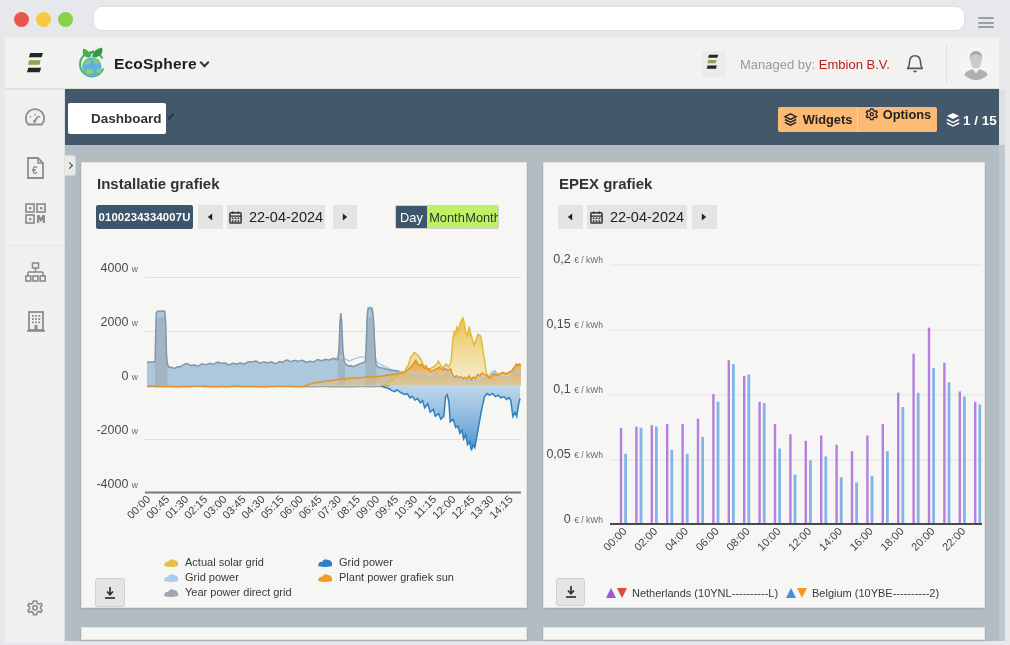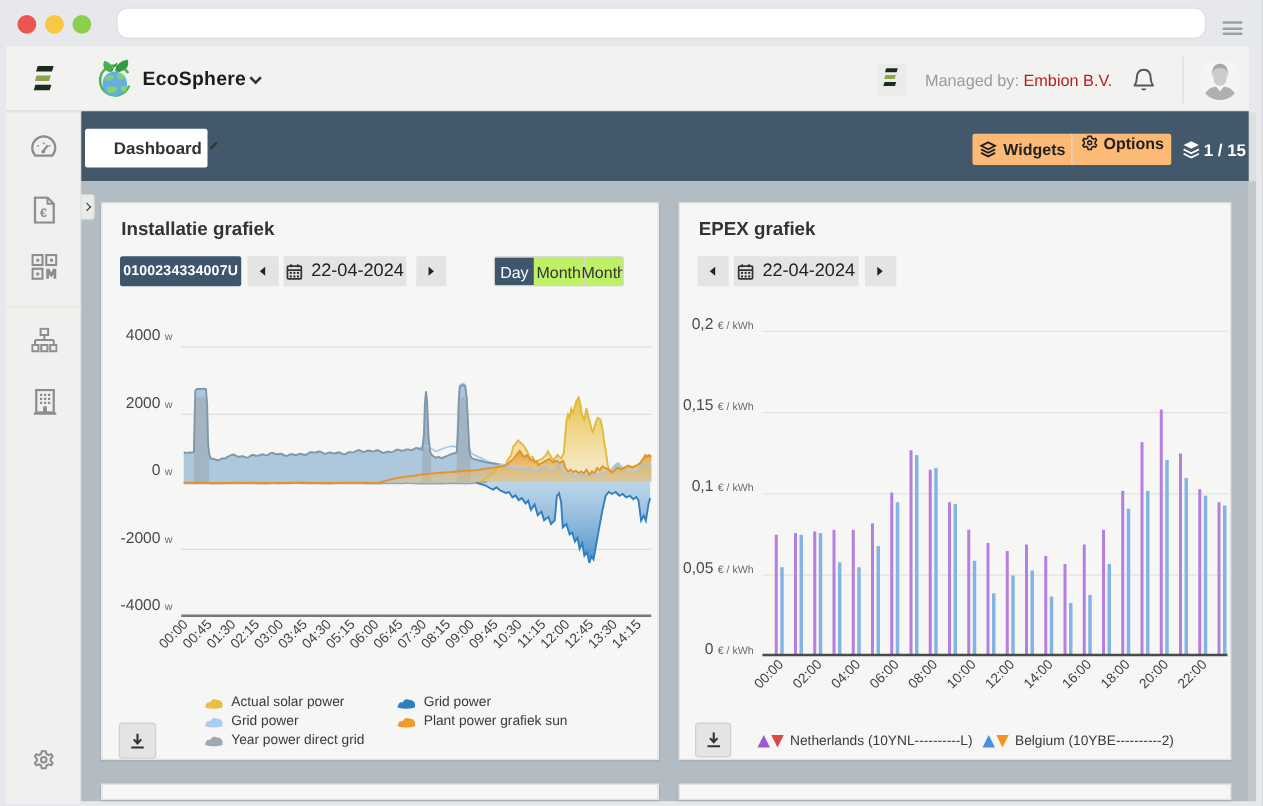--- a/index.html
+++ b/index.html
@@ -381,21 +381,21 @@
 <text x="904.5" y="532" transform="rotate(-45 904.5 532)" text-anchor="end" font-size="11" fill="#3f3f3f">18:00</text>
 <text x="935.3" y="532" transform="rotate(-45 935.3 532)" text-anchor="end" font-size="11" fill="#3f3f3f">20:00</text>
 <text x="966.1" y="532" transform="rotate(-45 966.1 532)" text-anchor="end" font-size="11" fill="#3f3f3f">22:00</text>
 
 </svg>
 
 <div class="leg" style="left:163px;top:556px">
     <svg width="16" height="12" viewBox="0 0 16 12">
       <path d="M1 10 Q2 5 5 6 Q7 2 11 4 Q14 4 15 7 L15 10 Q8 12 1 10 Z" fill="#e7bf45"></path>
     </svg>
-    <span style="margin-left:6px">Actual solar power</span>
+    <span style="margin-left:6px">Actual solar grid</span>
   </div>
 <div class="leg" style="left:163px;top:571px">
     <svg width="16" height="12" viewBox="0 0 16 12">
       <path d="M1 10 Q2 5 5 6 Q7 2 11 4 Q14 4 15 7 L15 10 Q8 12 1 10 Z" fill="#a9cdf0"></path>
     </svg>
     <span style="margin-left:6px">Grid power</span>
   </div>
 <div class="leg" style="left:163px;top:586px">
     <svg width="16" height="12" viewBox="0 0 16 12">
       <path d="M1 10 Q2 5 5 6 Q7 2 11 4 Q14 4 15 7 L15 10 Q8 12 1 10 Z" fill="#9fa8ae"></path>

